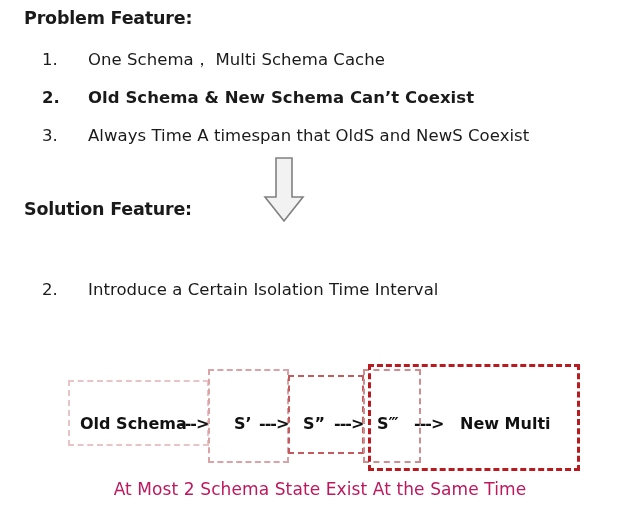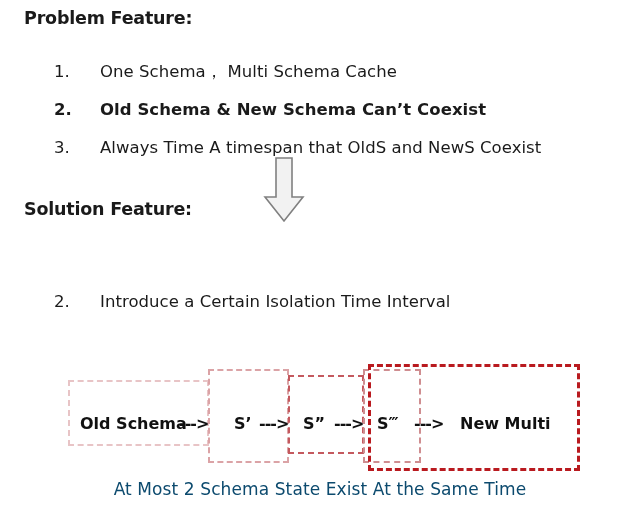--- a/index.html
+++ b/index.html
@@ -31,24 +31,23 @@
     font-weight: bold;
     letter-spacing: -0.2px;
     white-space: nowrap;
   }
   #problem-heading { top: 8px; }
   #solution-heading { top: 199px; }
 
   
   .list-row {
     position: absolute;
-    left: 54px;
+    left: 42px;
     height: 24px;
     white-space: nowrap;
-    margin-top: 12px;
   }
   .list-num {
     display: inline-block;
     width: 46px;
     font-size: 16.5px;
     color: #1a1a1a;
   }
   .list-text {
     display: inline-block;
     font-size: 16.5px;
@@ -113,21 +112,21 @@
   }
 
   
   #caption {
     position: absolute;
     left: 0;
     top: 479px;
     width: 640px;
     text-align: center;
     font-size: 17px;
-    color: #0c4a6e;
+    color: #be185d;
     letter-spacing: 0.1px;
   }
 </style>
 </head>
 <body>
 
 <div class="slide">
 
   <div class="section-heading" id="problem-heading">Problem Feature:</div>
 

